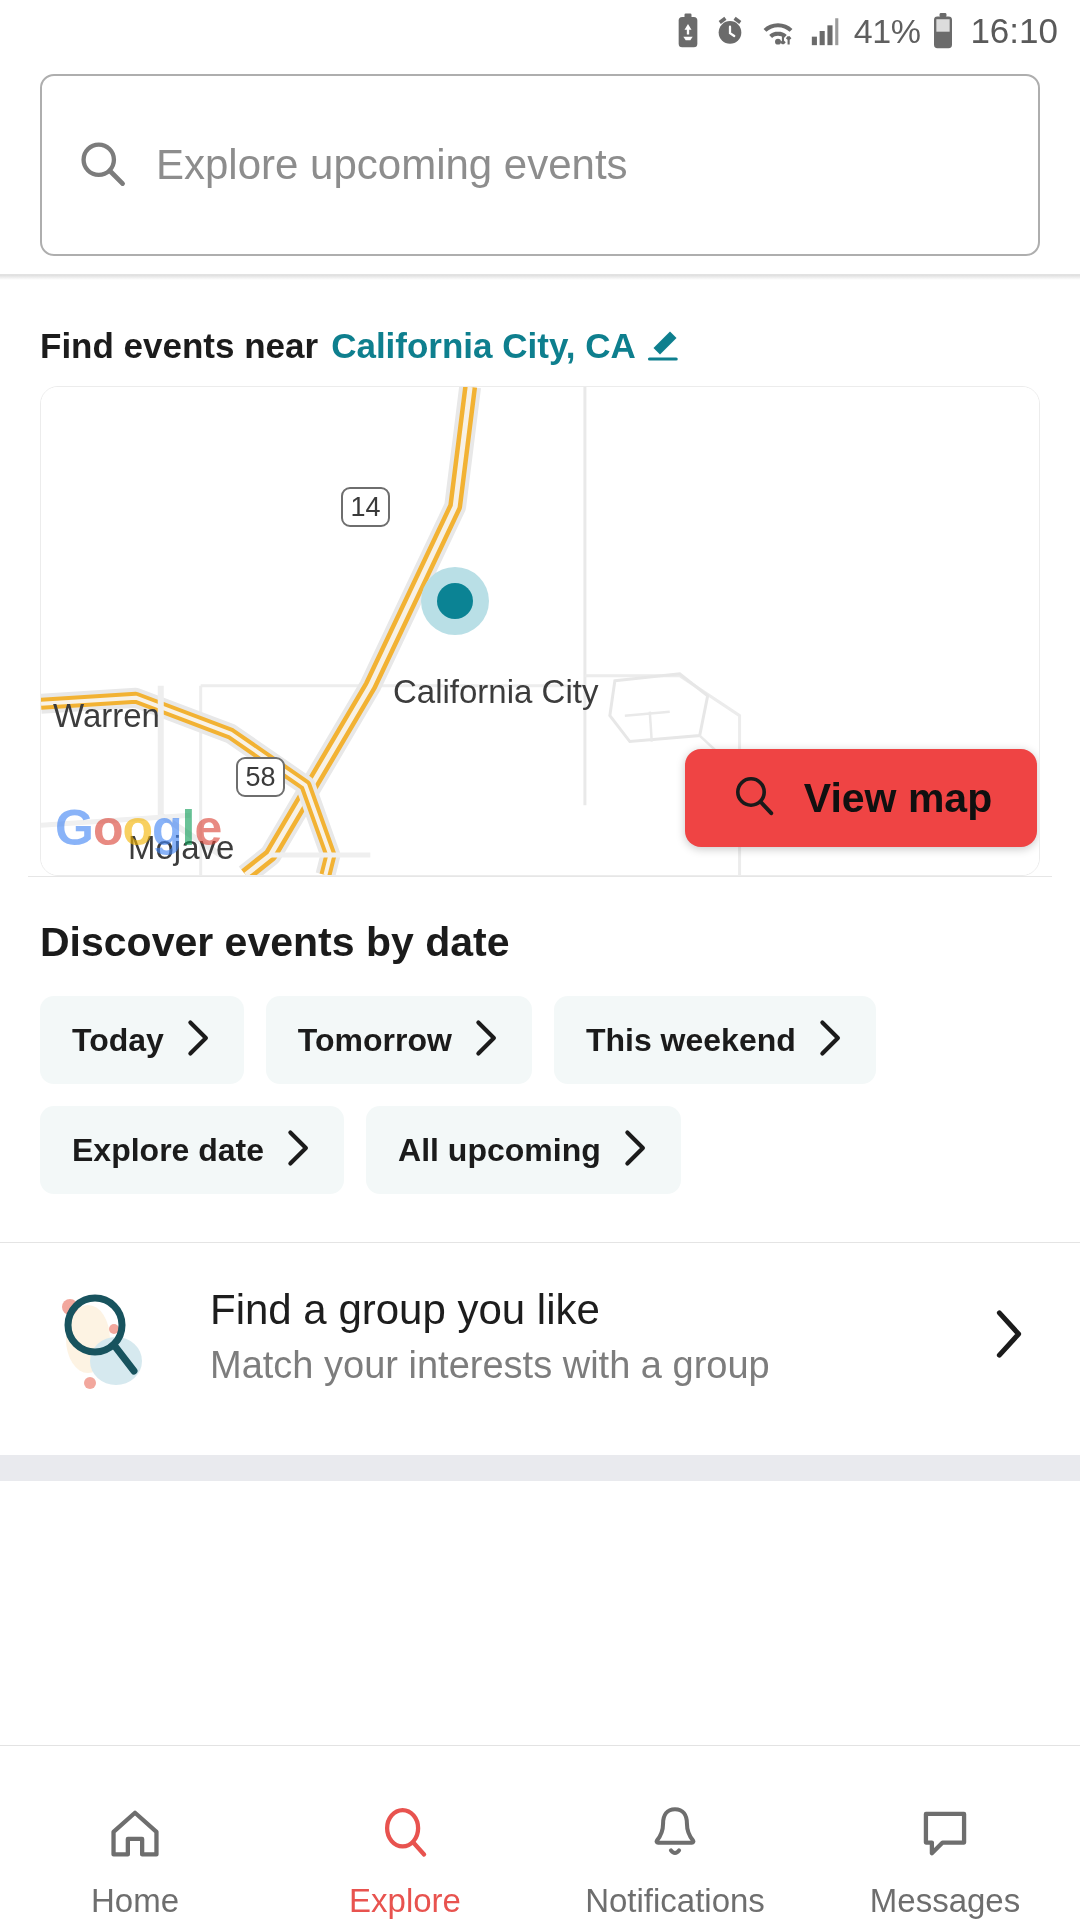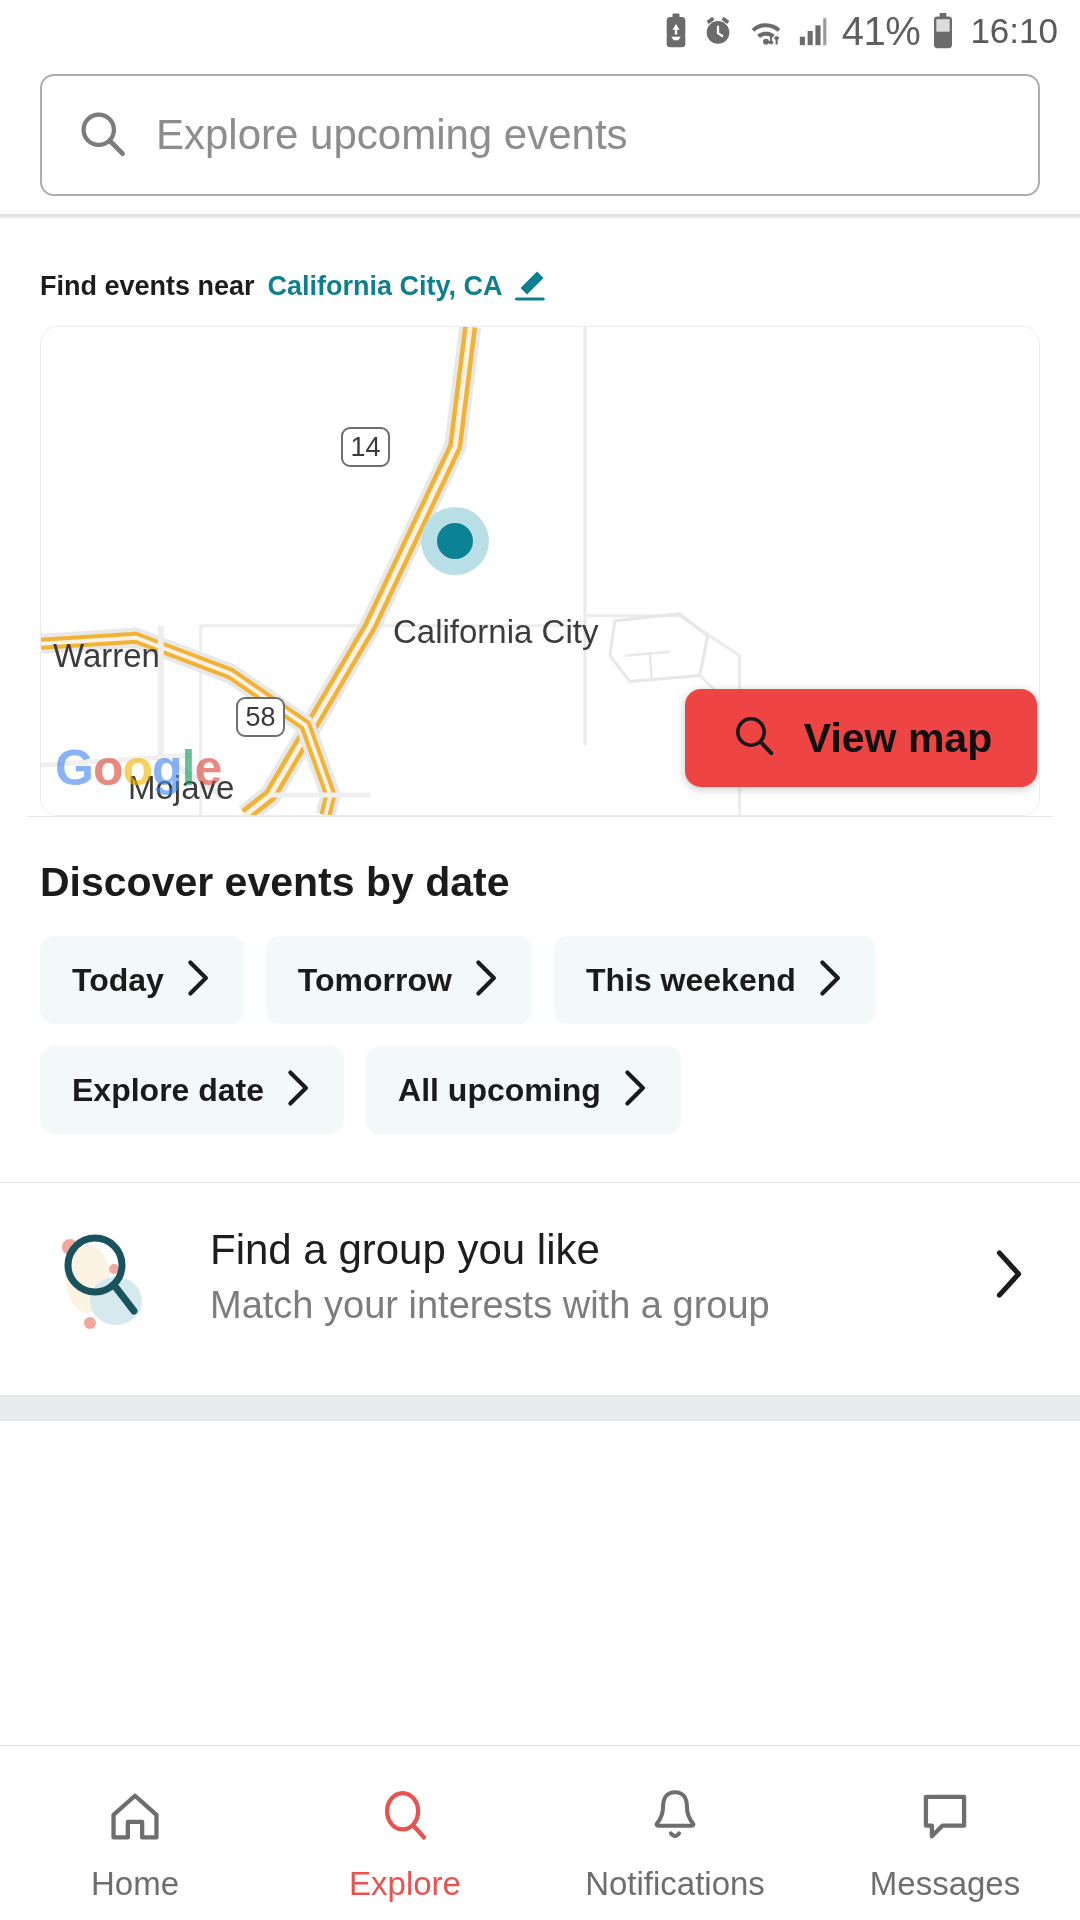--- a/index.html
+++ b/index.html
@@ -12,43 +12,43 @@
   .phone { position: relative; width: 1080px; height: 1920px; background:#fff; }
 
   
   .statusbar {
     height: 62px; width: 100%;
     display: flex; align-items: center; justify-content: flex-end;
     padding-right: 22px; gap: 11px;
     color: #6b6b6b;
   }
   .sb-icon { display:flex; align-items:center; justify-content:center; }
-  .sb-text { font-size: 40px; color:#5f5f5f; letter-spacing:-0.5px; }
+  .sb-text { font-size: 34px; color:#5f5f5f; letter-spacing:-0.5px; }
   .sb-time { font-size: 35px; color:#5a5a5a; letter-spacing:0px; margin-left:4px;}
 
   
   .search-wrap { padding: 12px 40px 0 40px; }
   .searchbox {
-    height: 122px; border: 2px solid #aeaeae; border-radius: 14px;
+    height: 182px; border: 2px solid #aeaeae; border-radius: 14px;
     display: flex; align-items: center; padding-left: 34px; gap: 28px;
     background: #fff;
   }
   .search-ph { font-size: 42px; color: #8d8d8d; }
 
   .header-shadow {
     margin-top: 18px; height: 6px; width:100%;
     background: linear-gradient(to bottom, rgba(0,0,0,0.13), rgba(0,0,0,0));
     border-top: 1px solid #e2e2e2;
   }
 
   
   .near-row {
     padding: 46px 40px 20px 40px;
     display: flex; align-items: center; flex-wrap: nowrap;
-    font-size: 27px; font-weight: bold; white-space: nowrap;
+    font-size: 35px; font-weight: bold; white-space: nowrap;
   }
   .near-label { color: #1c1c1c; }
   .near-city { color: #0e7f8e; margin-left: 13px; }
   .pencil { margin-left: 6px; display:flex; align-items:flex-end; }
 
   
   .map-card {
     margin: 0 40px; height: 490px; border-radius: 18px;
     position: relative; overflow: hidden;
     background: #ffffff; border: 1px solid #ececec;
@@ -121,21 +121,21 @@
   .group-sub { font-size: 38px; color:#7d7d7d; }
   .group-chev { flex:none; padding-right: 14px; }
 
   .gray-band { height: 26px; background:#e9eaee; margin-top: 26px; }
   .gap-white { height: 62px; background:#fff; }
 
   
   .bottomnav {
     position:absolute; left:0; bottom:0; width:100%; height: 175px;
     border-top: 1px solid #e3e3e3; background:#fff;
-    display:flex; align-items:center; padding-top: 22px;
+    display:flex; align-items:flex-end; padding-top: 22px;
   }
   .navitem { flex:1; display:flex; flex-direction:column; align-items:center; gap: 14px; }
   .nav-label { font-size: 33px; color:#6e6e6e; }
   .nav-label.active { color:#e8534f; }
 </style>
 </head>
 <body>
 
 <div class="phone">
 

